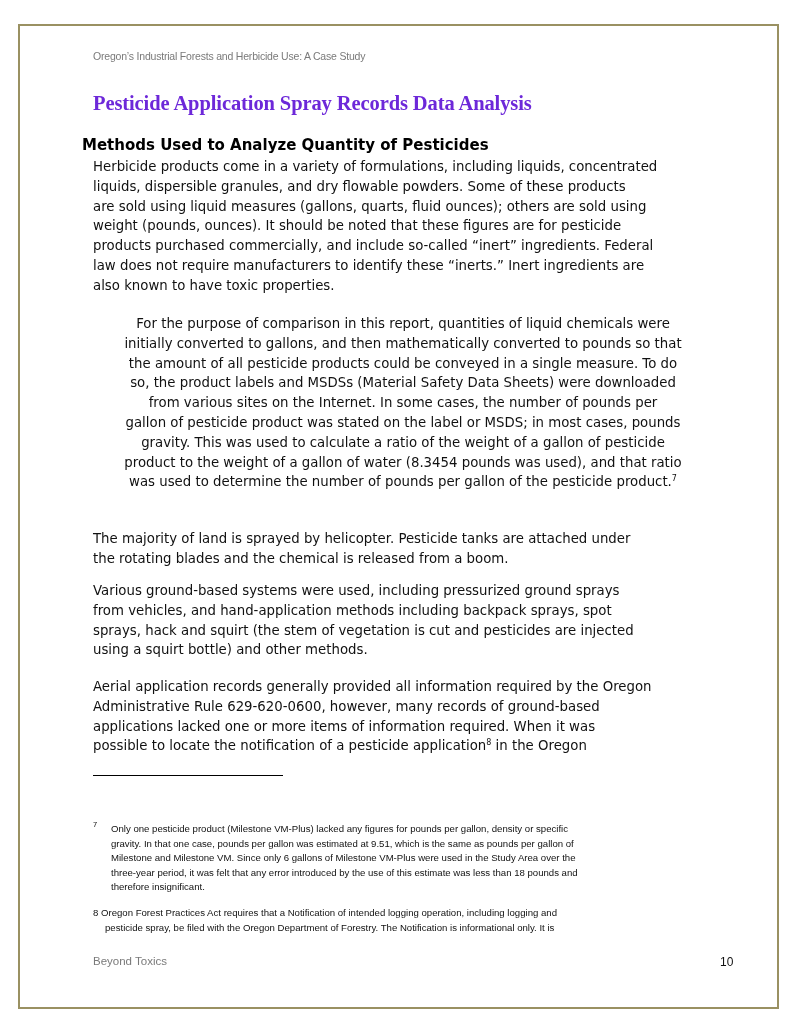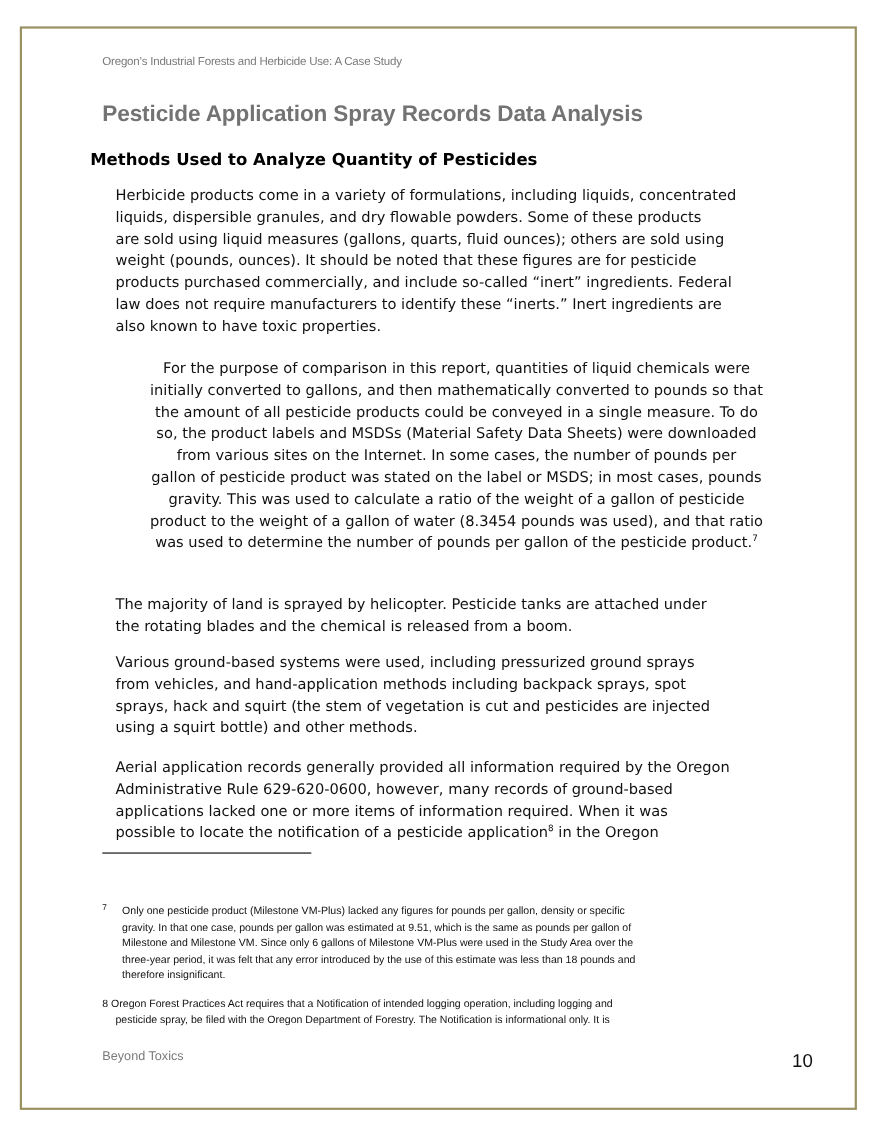--- a/index.html
+++ b/index.html
@@ -29,24 +29,24 @@
       font-family: "Liberation Sans", sans-serif;
       font-size: 10.5px;
       color: #7a7a7a;
       letter-spacing: -0.2px;
     }
     .page-title {
       position: absolute;
       left: 93px;
       top: 92px;
       margin: 0;
-      font-family: Liberation Sans, sans-serif;
+      font-family: Liberation Serif, serif;
       font-weight: bold;
       font-size: 20.5px;
-      color: #737373;
+      color: #6d28d9;
       white-space: nowrap;
       letter-spacing: -0.1px;
     }
     .section-heading {
       position: absolute;
       left: 82px;
       top: 136px;
       margin: 0;
       font-family: "DejaVu Sans", sans-serif;
       font-weight: bold;
@@ -55,21 +55,21 @@
       white-space: nowrap;
     }
     .body-text {
       position: absolute;
       left: 93px;
       width: 620px;
       font-family: "DejaVu Sans", sans-serif;
       font-size: 13.3px;
       line-height: 19.8px;
       color: #111;
-      margin: 12px;
+      margin: 0;
     }
     .body-text .ln {
       display: block;
       white-space: nowrap;
     }
     .body-text sup {
       font-size: 8px;
       line-height: 0;
       vertical-align: super;
     }
@@ -112,21 +112,21 @@
       top: 955px;
       font-family: "Liberation Sans", sans-serif;
       font-size: 11.5px;
       color: #7a7a7a;
     }
     .page-number {
       position: absolute;
       left: 720px;
       top: 955px;
       font-family: "Liberation Sans", sans-serif;
-      font-size: 17px;
+      font-size: 12px;
       color: #111;
       text-align: center;
     }
   </style>
 </head>
 <body>
 
 <div class="page-frame"></div>
 
 <div class="running-header">Oregon’s Industrial Forests and Herbicide Use: A Case Study</div>

